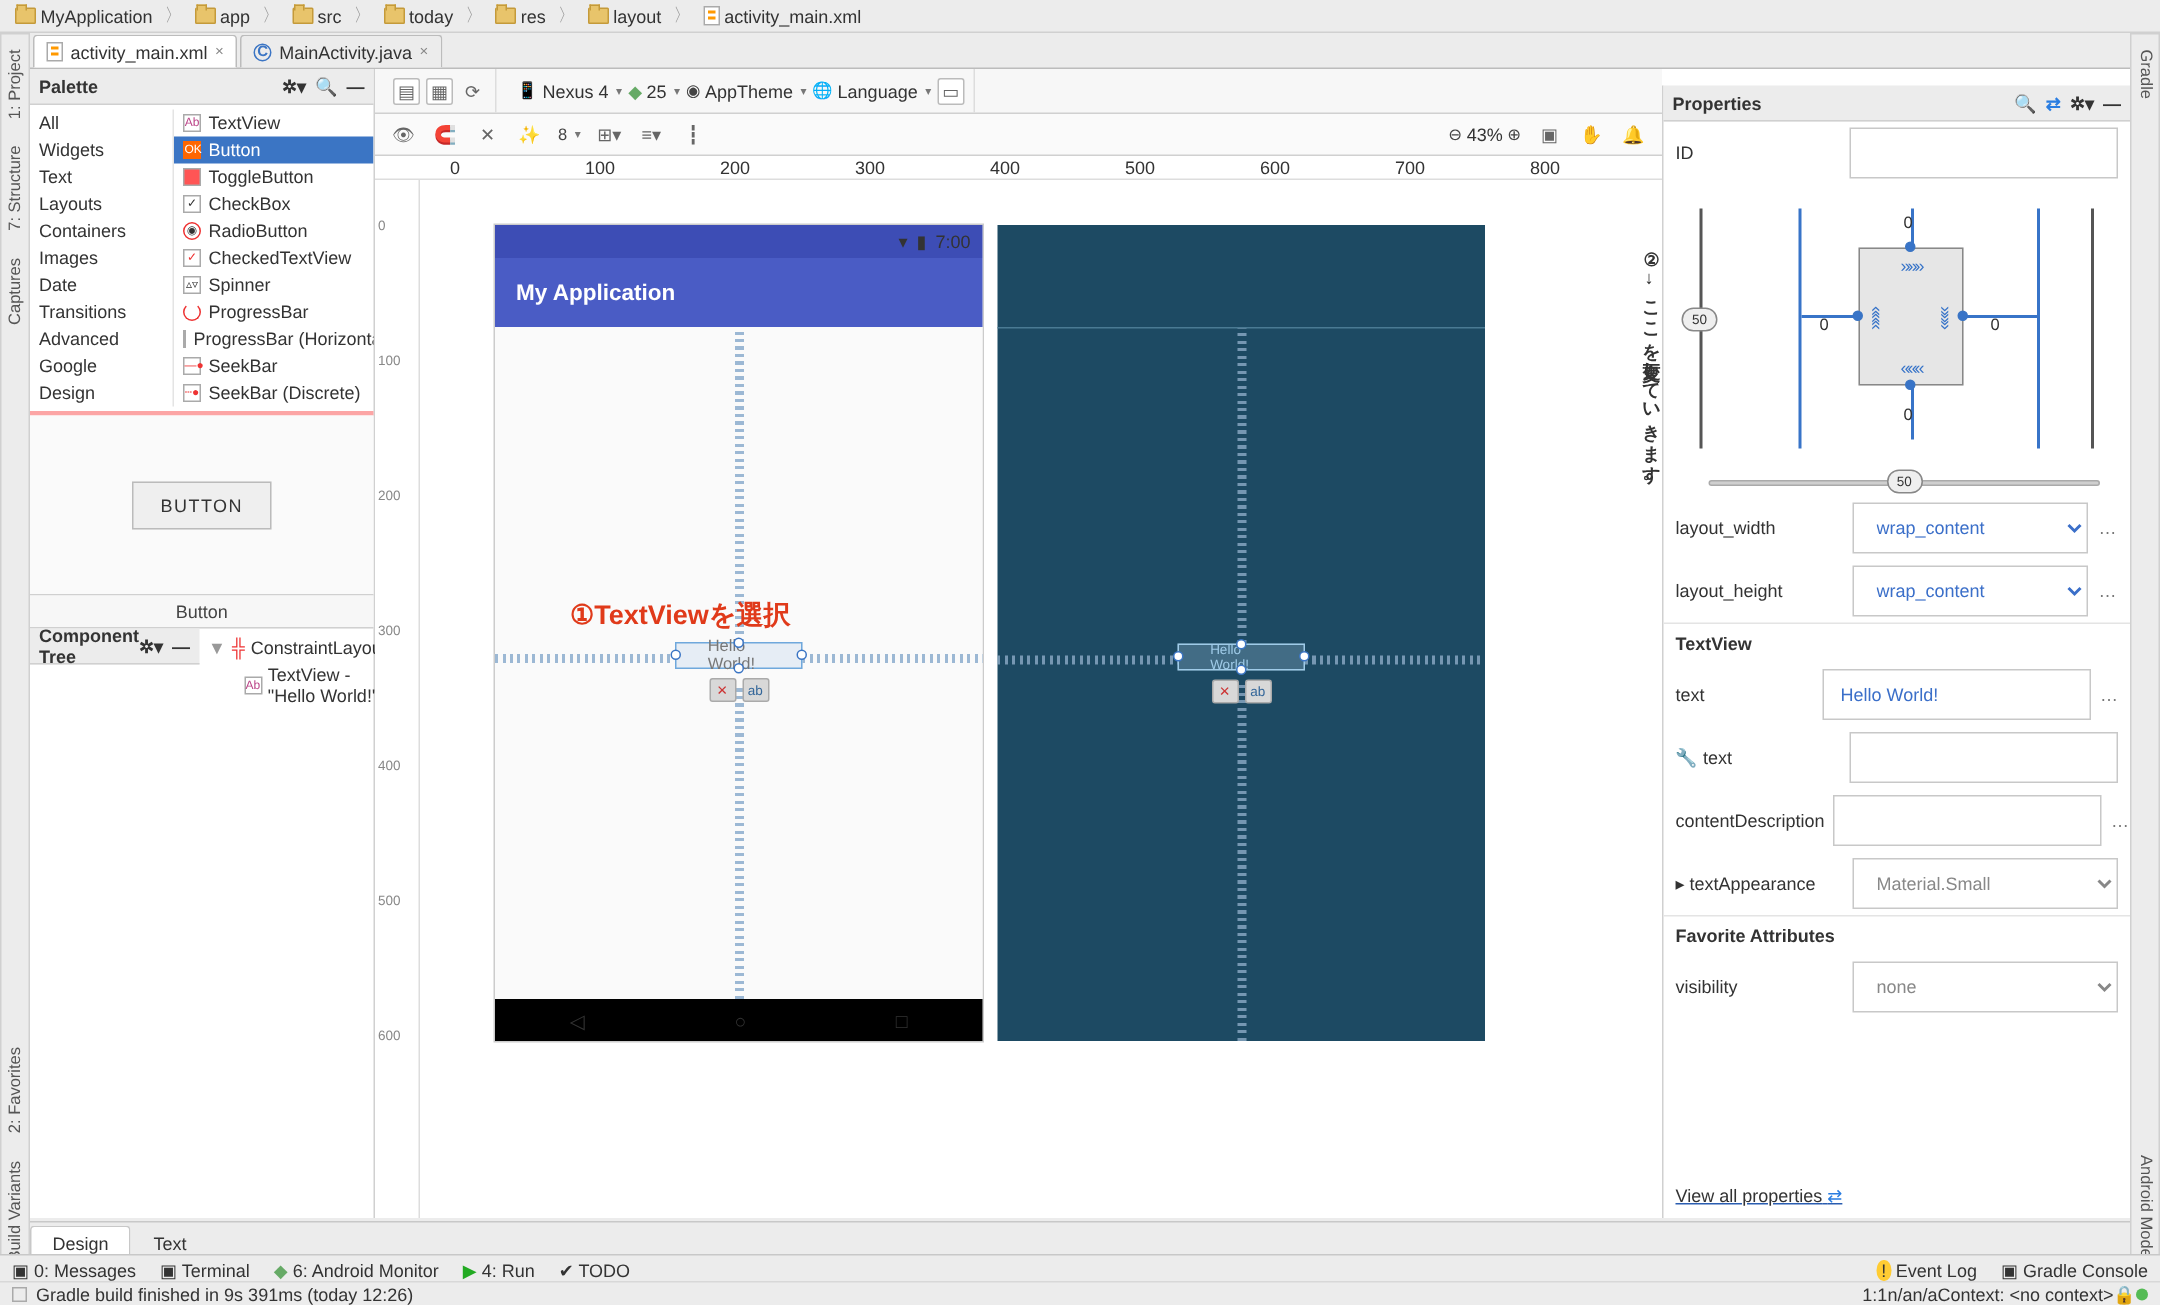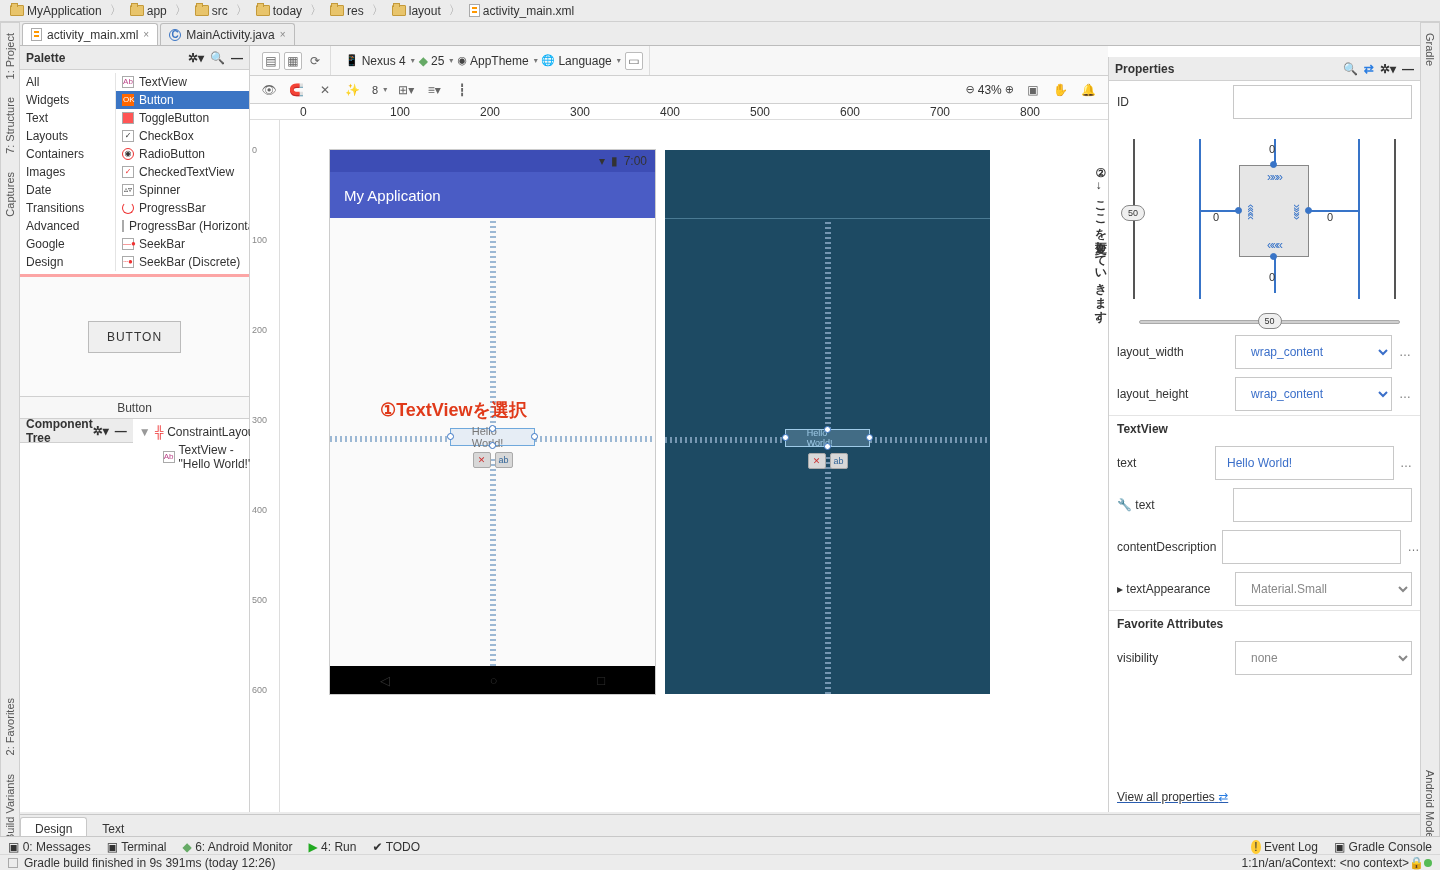--- a/index.html
+++ b/index.html
@@ -46,21 +46,21 @@
 .tb-txt{font-size:11px;color:#444;display:flex;align-items:center;gap:3px;}
 .dd::after{content:"▾";font-size:8px;margin-left:2px;color:#777;}
 .design-toolbar2{height:28px;border-bottom:1px solid #d0d0d0;background:#fafafa;display:flex;align-items:center;padding:0 10px;gap:10px;justify-content:space-between;}
 .ruler-h{height:16px;background:#fff;border-bottom:1px solid #ddd;position:relative;font-size:9px;color:#888;}
 .ruler-h span{position:absolute;top:1px;}
 .canvas-wrap{position:absolute;left:30px;right:0;top:74px;bottom:0;background:#fff;}
 .ruler-v{position:absolute;left:0;top:74px;bottom:0;width:30px;background:#fff;border-right:1px solid #ddd;}
 .ruler-v span{position:absolute;left:2px;font-size:9px;color:#888;transform:translateY(-50%);}
 .device{position:absolute;left:50px;top:30px;width:325px;height:544px;background:#fafafa;box-shadow:0 0 0 1px #ccc;}
 .statusbar{height:22px;background:#3d4db5;color:#fff;display:flex;justify-content:flex-end;align-items:center;padding:0 8px;gap:6px;font-size:11px;}
-.appbar{height:46px;background:#4a5cc5;color:#fff;display:flex;align-items:center;padding:0 14px;font-size:15px;font-weight:400;}
+.appbar{height:46px;background:#4a5cc5;color:#fff;display:flex;align-items:center;padding:0 14px;font-size:15px;font-weight:700;}
 .device-body{position:absolute;top:68px;left:0;right:0;bottom:28px;background:#fafafa;}
 .navbar{position:absolute;bottom:0;left:0;right:0;height:28px;background:#000;display:flex;justify-content:space-around;align-items:center;color:#fff;}
 .navbar span{font-size:13px;}
 .blueprint{position:absolute;left:385px;top:30px;width:325px;height:544px;background:#1d4a63;}
 .blueprint .bp-body{position:absolute;top:68px;left:0;right:0;bottom:0;border-top:1px solid #4a7a93;}
 .sel-box{position:absolute;border:1px solid #6fa8dc;background:rgba(120,170,220,.15);}
 .sel-handle{position:absolute;width:7px;height:7px;background:#fff;border:1px solid #3b75c4;border-radius:50%;}
 .annot1{position:absolute;left:100px;top:278px;color:#e03a1a;font-size:18px;font-weight:bold;}
 .annot2{position:absolute;right:-2px;top:120px;color:#e03a1a;font-size:15px;font-weight:bold;writing-mode:vertical-rl;}
 .hw-text{position:absolute;font-size:11px;color:#777;left:50%;top:50%;transform:translate(-50%,-50%);}

